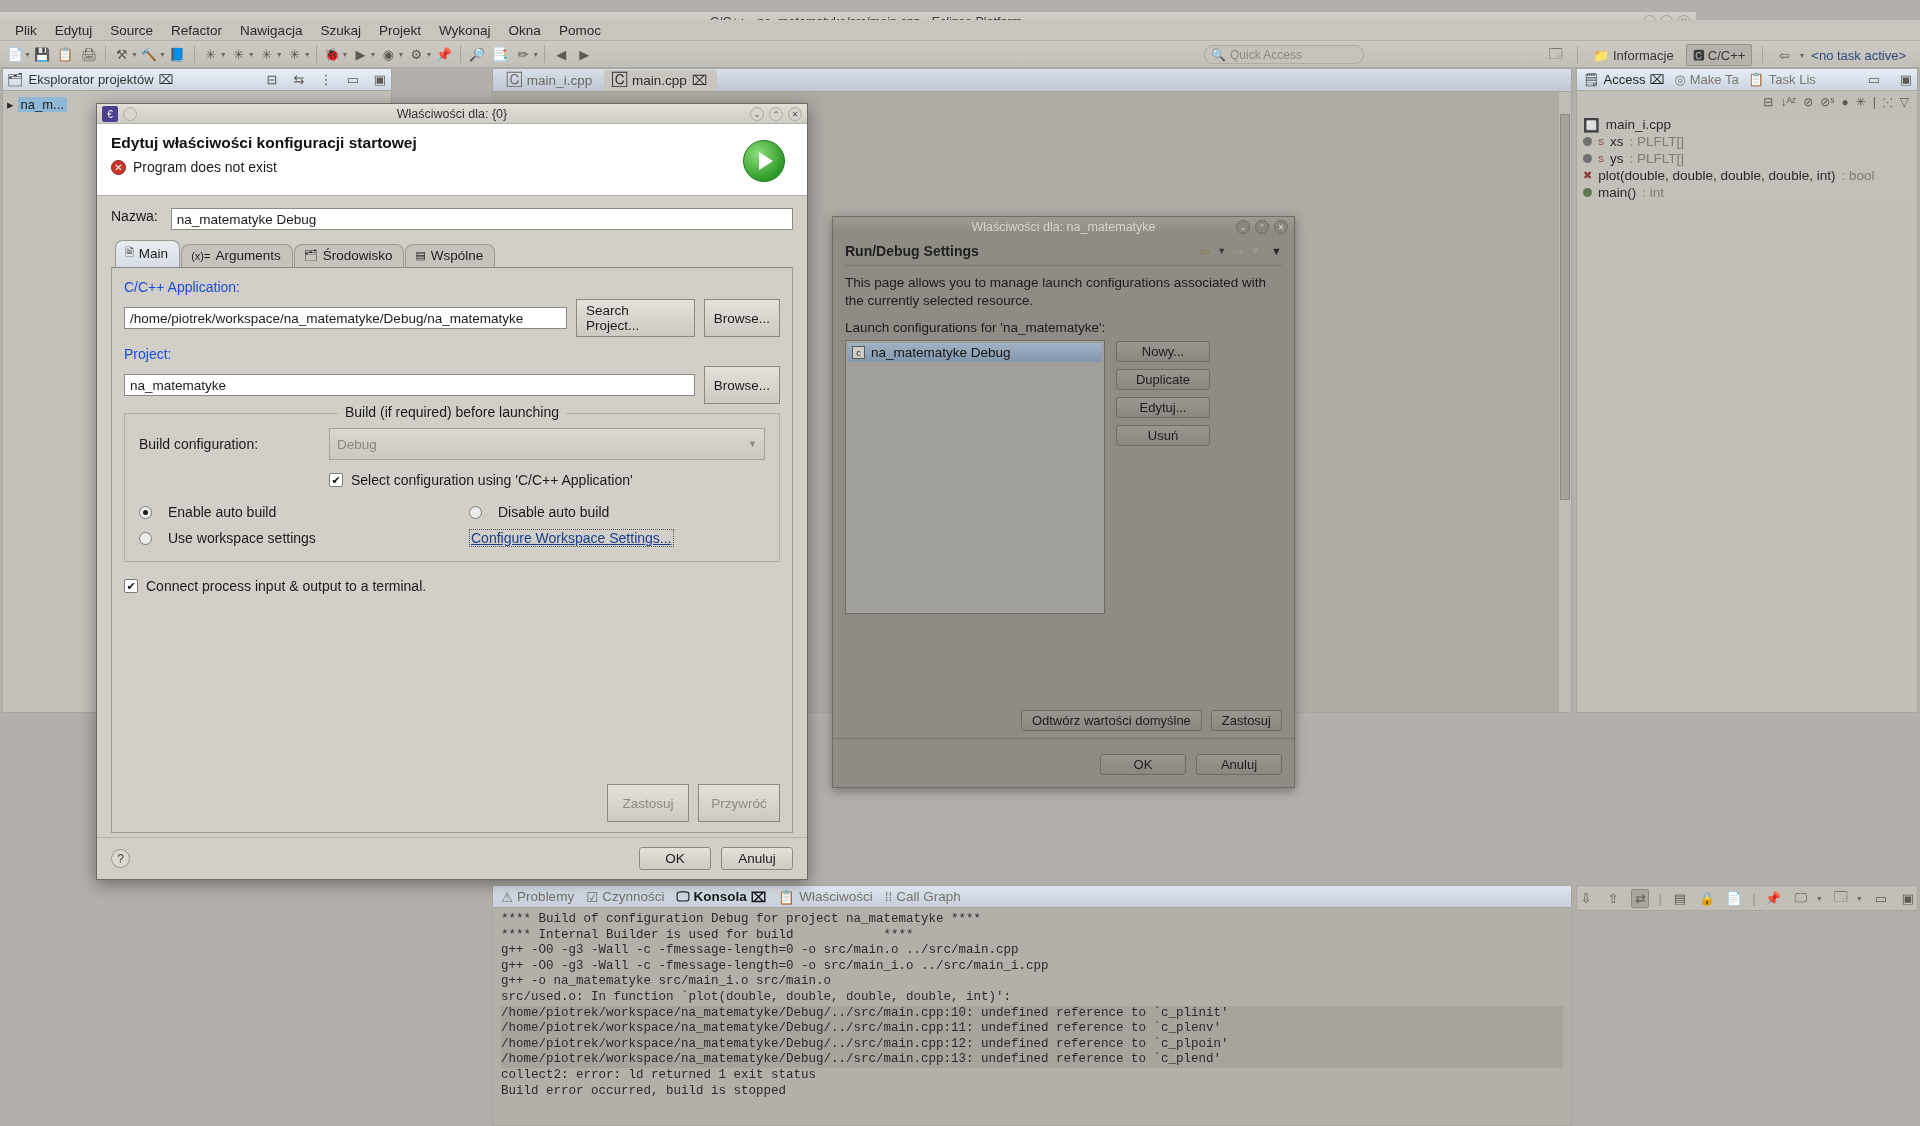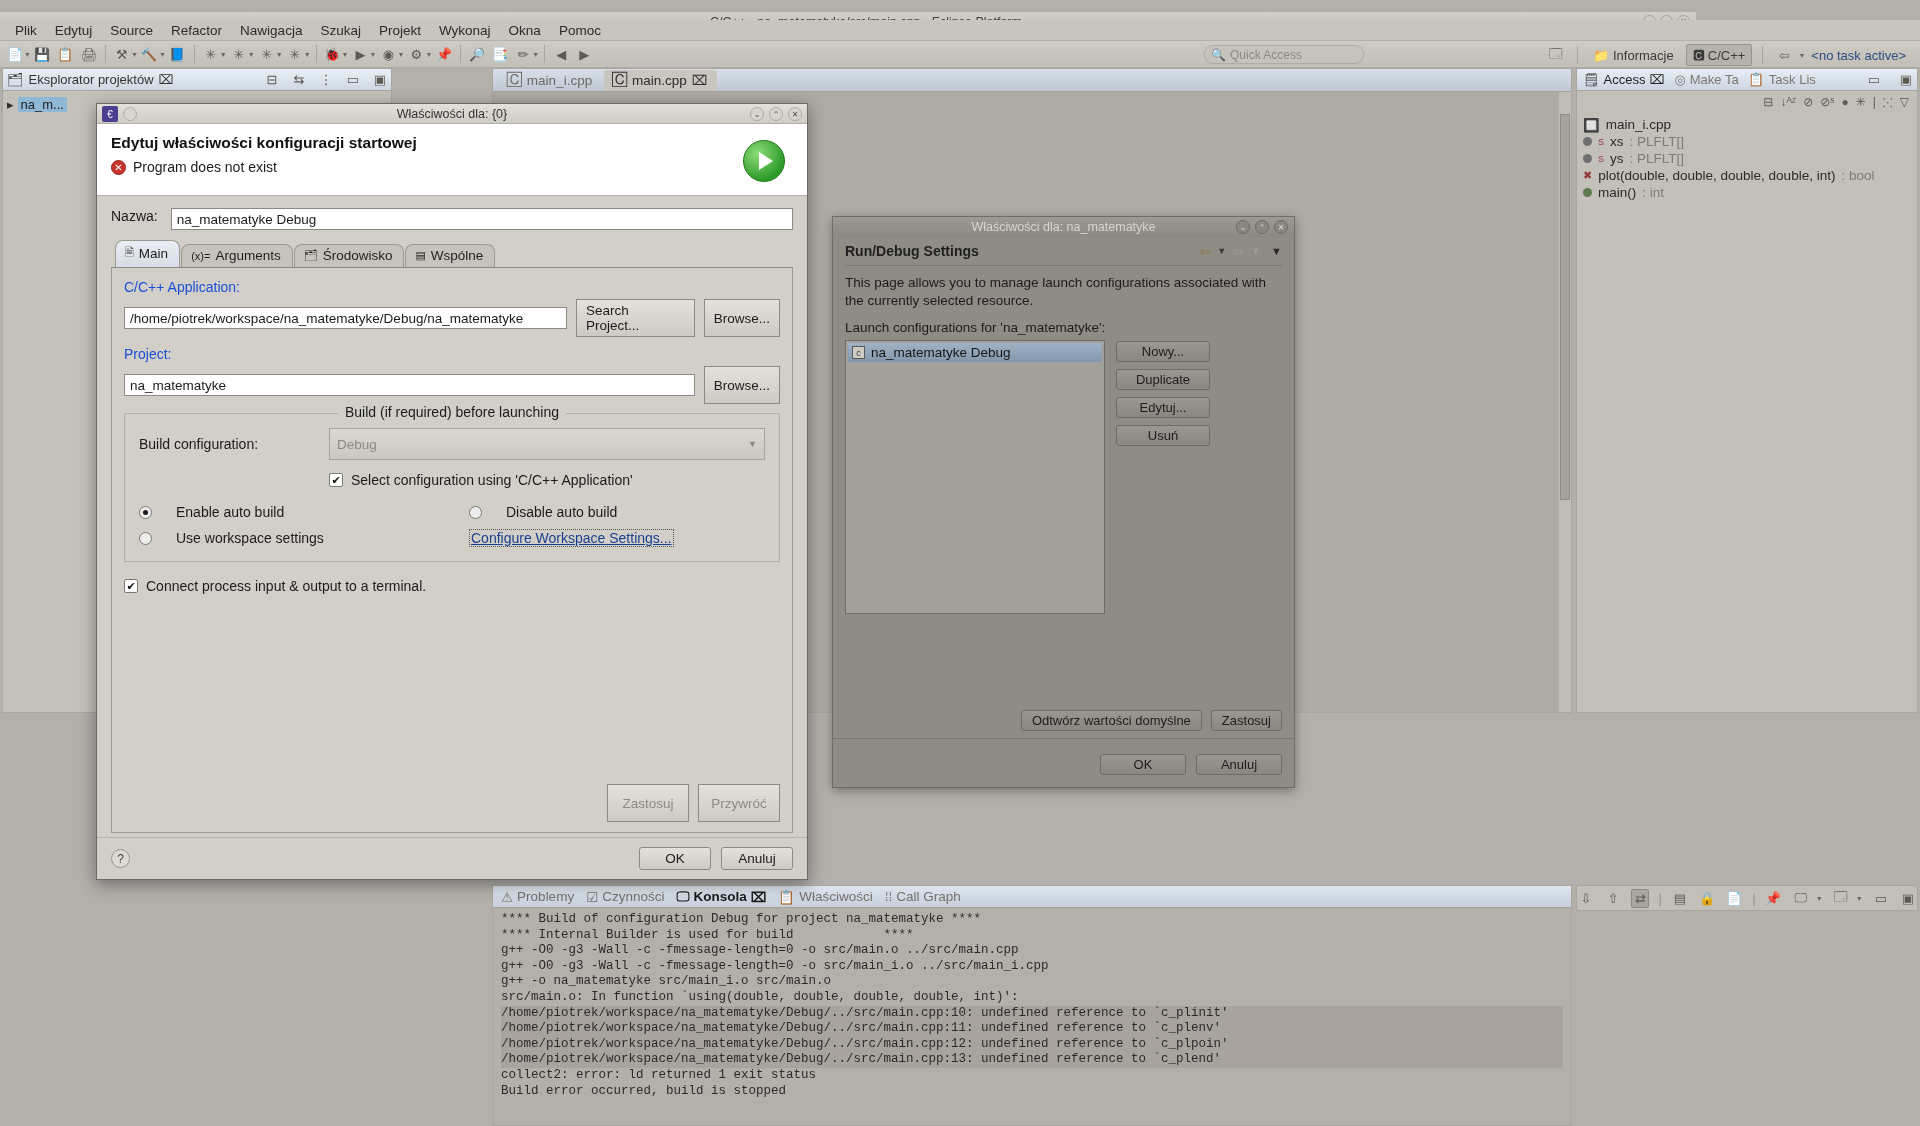--- a/index.html
+++ b/index.html
@@ -241,21 +241,21 @@
   .combo { flex:1; height:32px; background:linear-gradient(to bottom,#dbd8d2,#cbc8c2);
     border:1px solid #a6a39c; border-radius:0; display:flex; align-items:center;
     justify-content:space-between; padding:0 7px; font-size:13.5px; color:#8b8880; }
   .cb-row { display:flex; align-items:center; gap:8px; font-size:14px; color:#1c1c1c; }
   .cbox { width:14px;height:14px;background:#fff;border:1px solid #7d7a74;border-radius:2px;
     display:flex;align-items:center;justify-content:center;font-size:11px;color:#111; }
   .rb { width:13px;height:13px;border-radius:50%;background:#ececea;border:1px solid #7d7a74;
     display:flex;align-items:center;justify-content:center; }
   .rb .in { width:5px;height:5px;border-radius:50%;background:#1c1c1c; }
   .two-col { display:flex; margin-bottom:9px; }
-  .two-col > div { display:flex; align-items:center; gap:24px; font-size:14px; color:#1c1c1c; }
+  .two-col > div { display:flex; align-items:center; gap:16px; font-size:14px; color:#1c1c1c; }
   .col-a { width:330px; }
   .wlink { color:#1b3f8f; text-decoration:underline; font-size:14px;
     border:1px dotted #555; padding:0 1px; }
   .apply-row { position:absolute; right:12px; bottom:10px; display:flex; gap:9px; }
   .btn-dis { color:#8e8b85; }
 
   .dlg1-foot { position:absolute; left:0; right:0; bottom:0; height:42px;
     display:flex; align-items:center; padding:0 14px;
     border-top:1px solid #b5b2ab; }
   .help-ico { width:19px;height:19px;border-radius:50%;background:#dcd9d3;
@@ -486,21 +486,21 @@
       </div>
     </div>
     <div class="console-body">
       <div class="cline"></div>
       <div class="cline">**** Build of configuration Debug for project na_matematyke ****</div>
       <div class="cline"></div>
       <div class="cline">**** Internal Builder is used for build            ****</div>
       <div class="cline">g++ -O0 -g3 -Wall -c -fmessage-length=0 -o src/main.o ../src/main.cpp</div>
       <div class="cline">g++ -O0 -g3 -Wall -c -fmessage-length=0 -o src/main_i.o ../src/main_i.cpp</div>
       <div class="cline">g++ -o na_matematyke src/main_i.o src/main.o</div>
-      <div class="cline">src/main.o: In function `using(double, double, double, double, int)':</div>
+      <div class="cline">src/used.o: In function `plot(double, double, double, double, int)':</div>
       <div class="cline hl">/home/piotrek/workspace/na_matematyke/Debug/../src/main.cpp:10: undefined reference to `c_plinit'</div>
       <div class="cline hl">/home/piotrek/workspace/na_matematyke/Debug/../src/main.cpp:11: undefined reference to `c_plenv'</div>
       <div class="cline hl">/home/piotrek/workspace/na_matematyke/Debug/../src/main.cpp:12: undefined reference to `c_plpoin'</div>
       <div class="cline hl">/home/piotrek/workspace/na_matematyke/Debug/../src/main.cpp:13: undefined reference to `c_plend'</div>
       <div class="cline">collect2: error: ld returned 1 exit status</div>
       <div class="cline">Build error occurred, build is stopped</div>
     </div>
   </div>
 
   <div class="console-toolbar">

